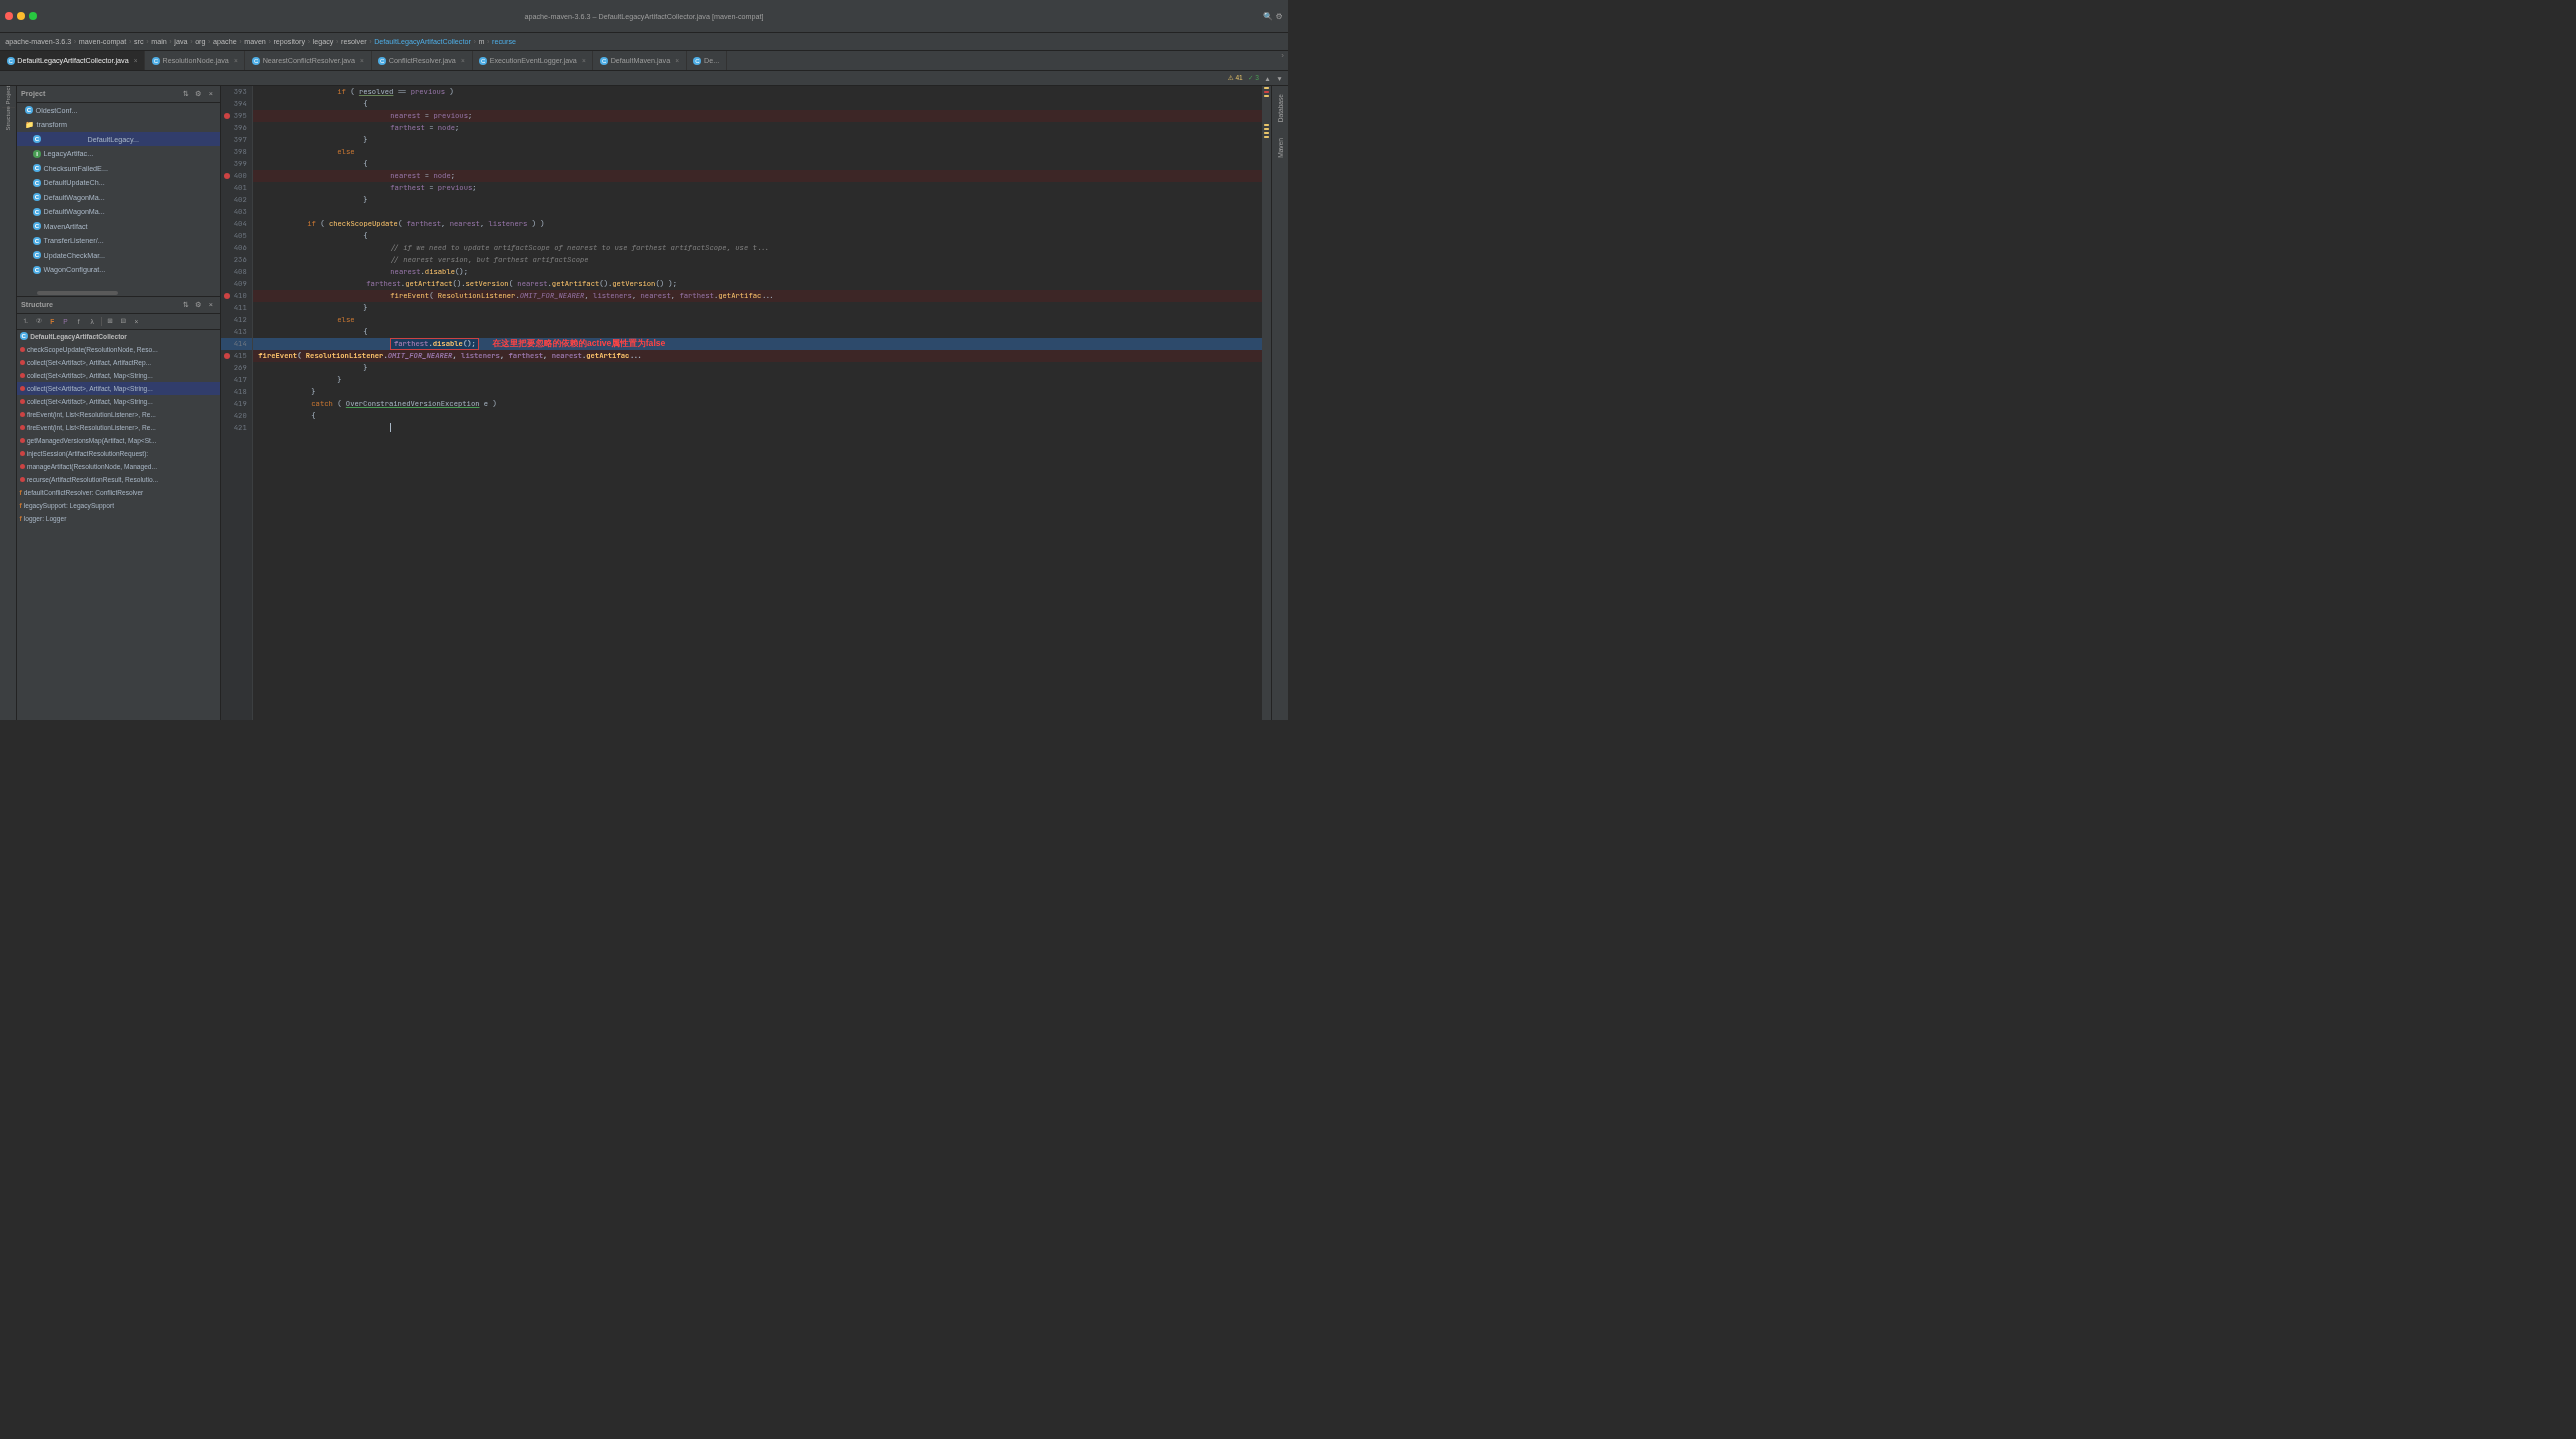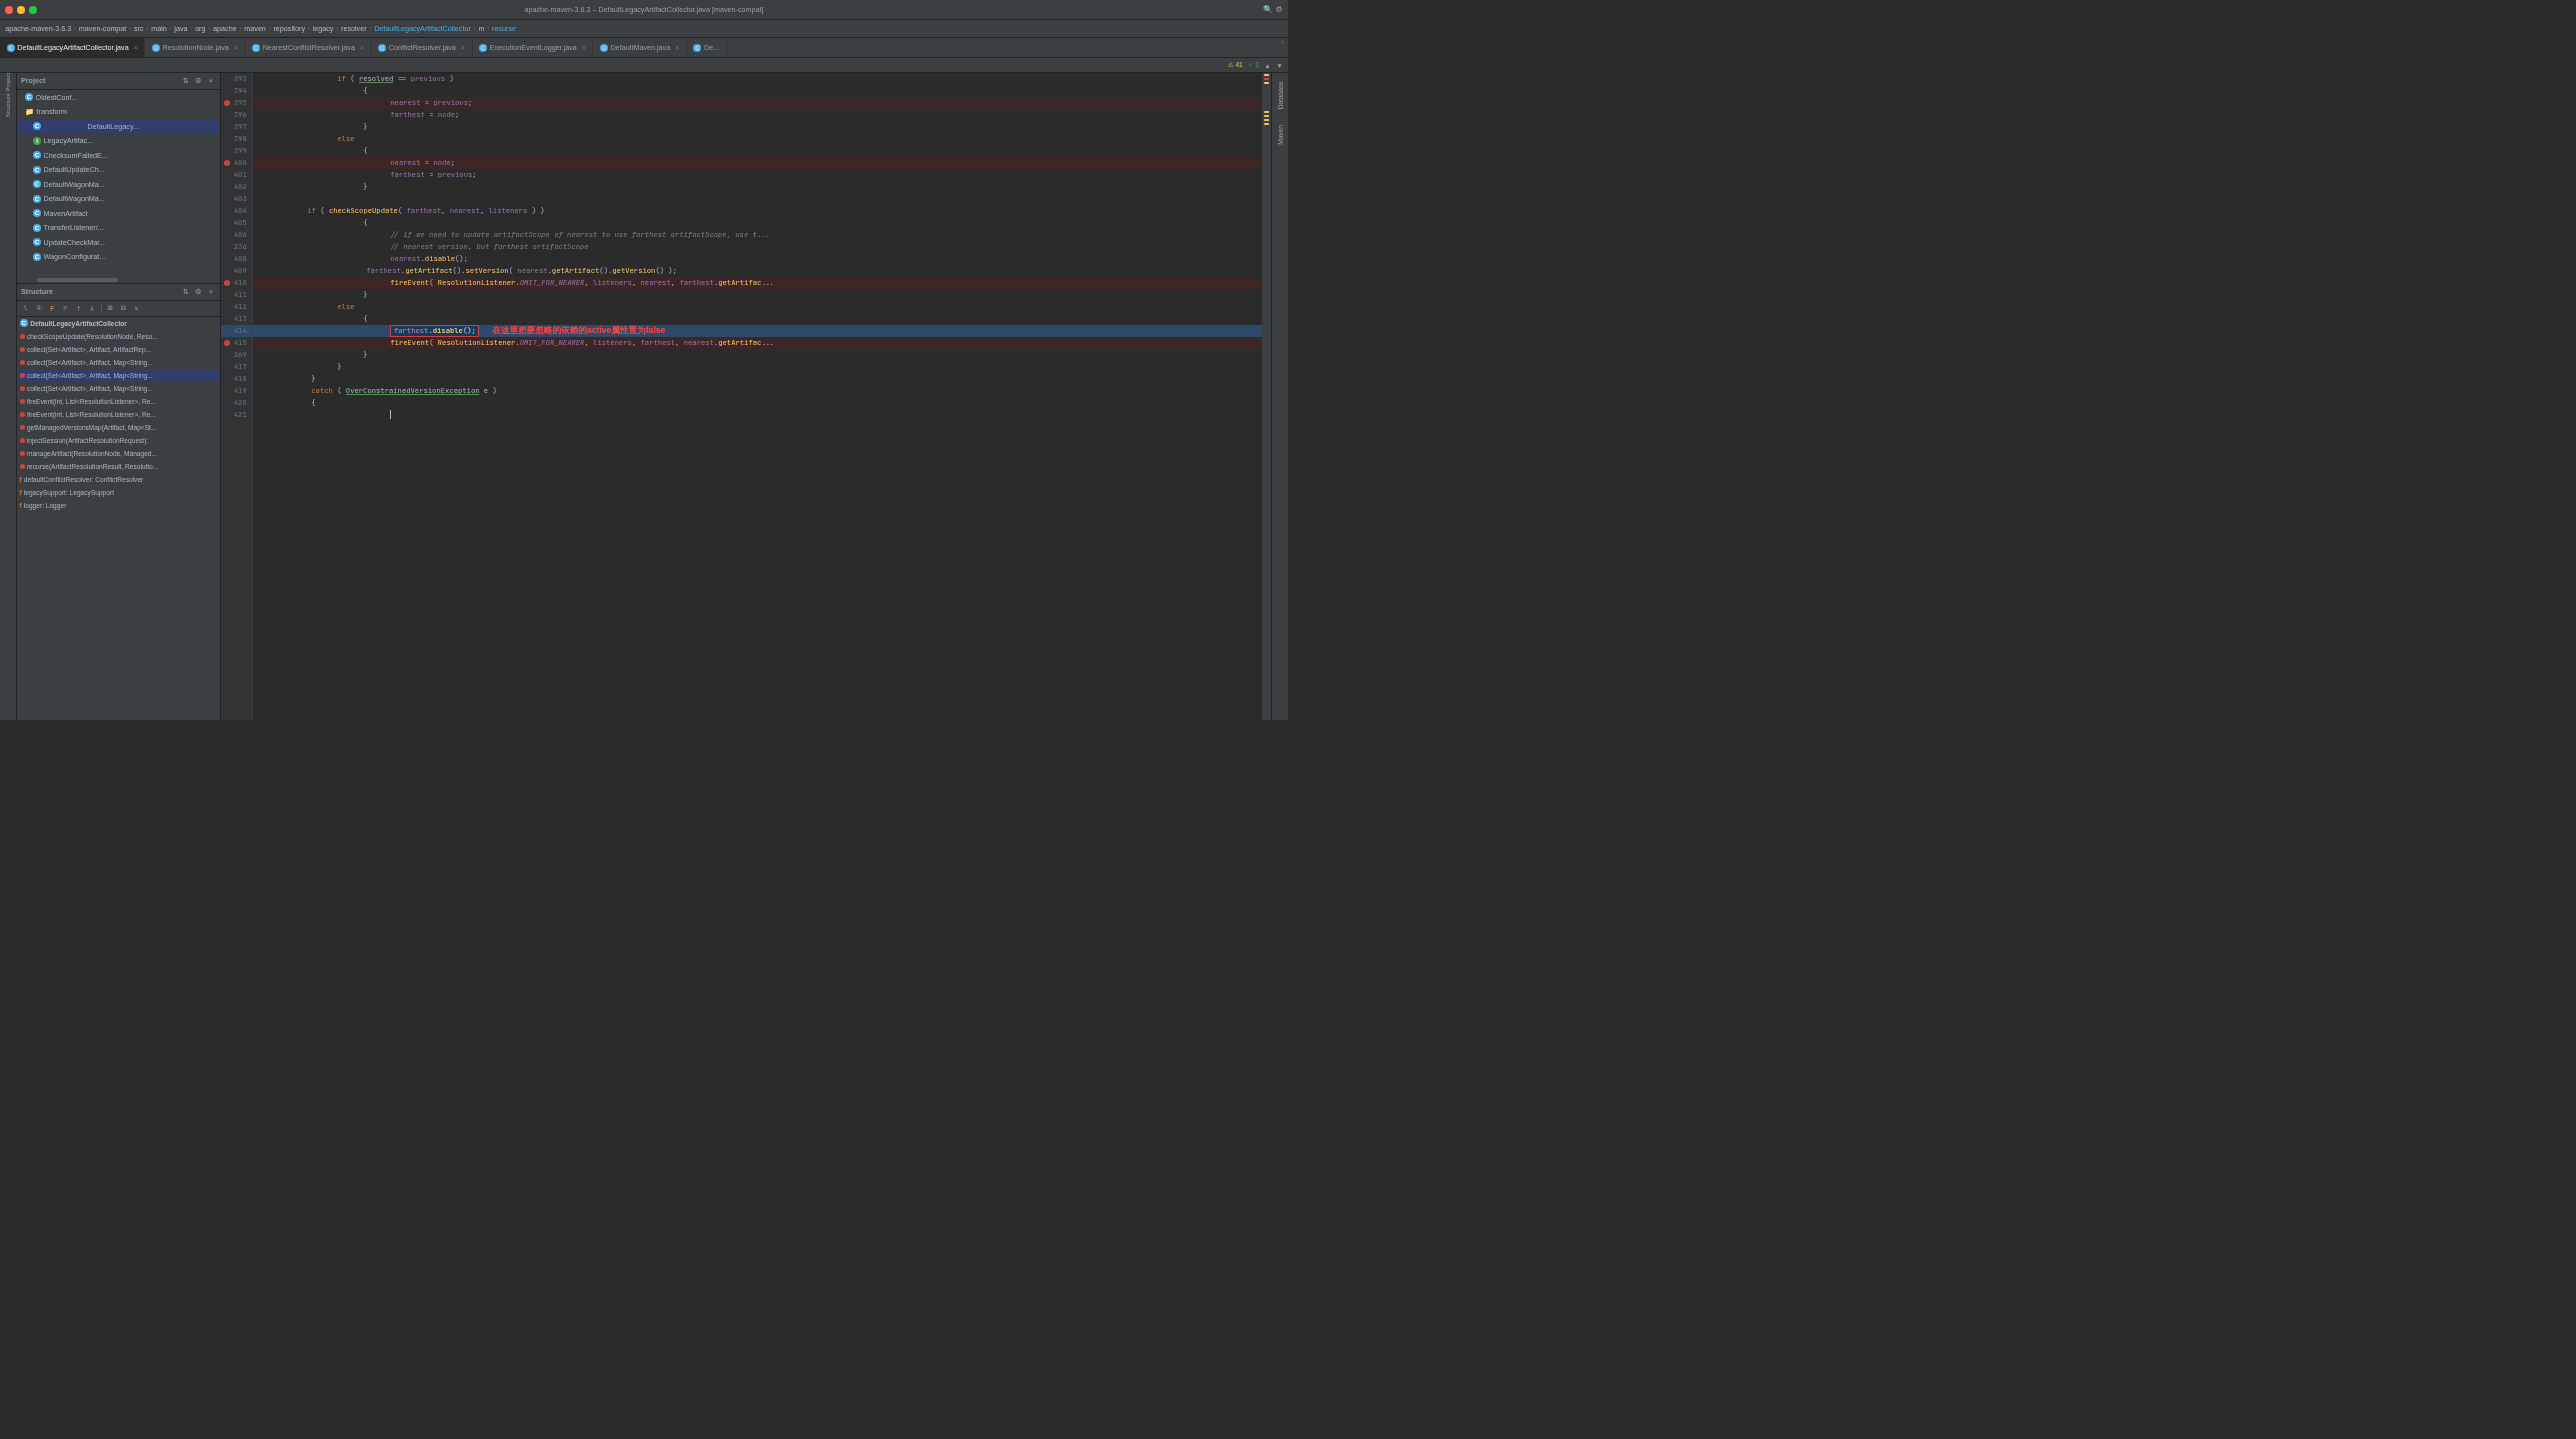--- a/index.html
+++ b/index.html
@@ -9,21 +9,21 @@
       color: #a9b7c6;
       font-size: 8px;
       overflow: hidden;
       width: 1288px;
       height: 720px;
       transform-origin: top left;
     }
     
     .title-bar {
       background: #3c3f41;
-      height: 20px;
+      height: 33px;
       display: flex;
       align-items: center;
       padding: 0 5.3px;
       border-bottom: 0.7px solid #232323;
       position: relative;
     }
     .title-bar-buttons { display: flex; gap: 4px; align-items: center; margin-right: 6.6px; }
     .tb-btn { width: 8px; height: 8px; border-radius: 50%; }
     .tb-close { background: #ff5f57; }
     .tb-min { background: #febc2e; }
@@ -684,21 +684,21 @@
             <span style="margin-left:132px;">
               <span class="highlight-box" style="background:#1a3a5c; border:1.3px solid #cc4343; padding:0.7px 2.6px; display:inline-block;">
                 <span style="color:#9876aa;">farthest</span><span>.</span><span class="fn">disable</span><span>();</span>
               </span>
             </span>
 
             <span style="margin-left:13px; color:#ff4444; font-size:8.6px; font-family:sans-serif; font-weight:bold;">在这里把要忽略的依赖的active属性置为false</span>
           </div>
 
           <div class="code-line" style="background:#3d2626;">
-            <span style="margin-left:132px;">
+            <span style="font-weight:bold;">
               <span class="fn">fireEvent</span><span>( </span><span class="type">ResolutionListener</span><span>.</span><span style="color:#9876aa; font-style:italic;">OMIT_FOR_NEARER</span><span>, </span><span style="color:#9876aa;">listeners</span><span>, </span><span style="color:#9876aa;">farthest</span><span>, </span><span style="color:#9876aa;">nearest</span><span>.</span><span class="fn">getArtifac</span><span>...</span>
             </span>
           </div>
 
           <div class="code-line">
             <span style="margin-left:105px;"><span>}</span></span>
           </div>
 
           <div class="code-line">
             <span style="margin-left:79px;"><span>}</span></span>

